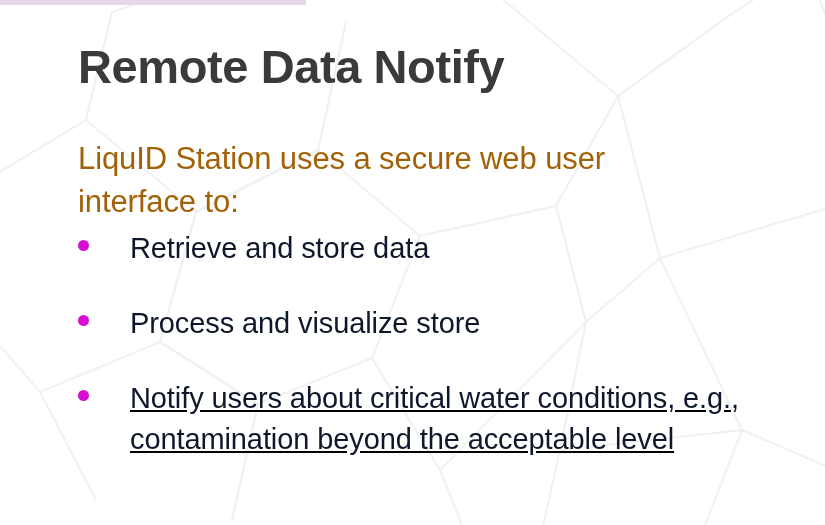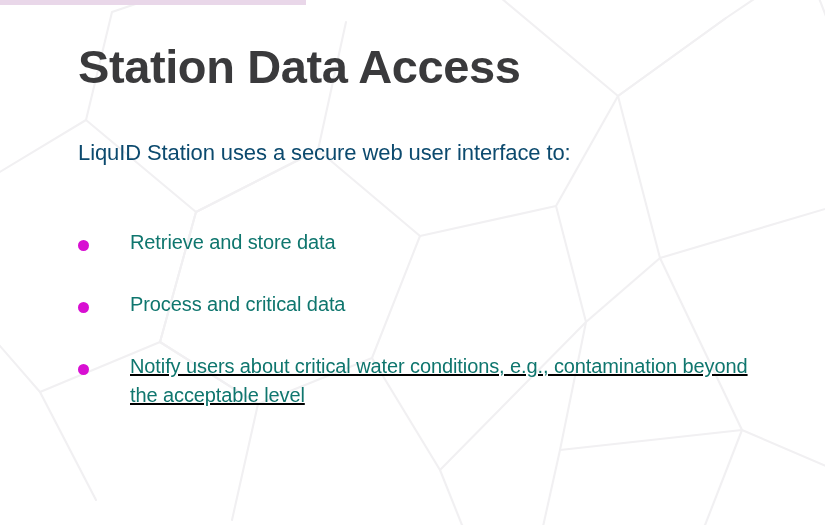--- a/index.html
+++ b/index.html
@@ -66,24 +66,24 @@
     white-space: nowrap;
     font-family: "Liberation Sans", sans-serif;
   }
 
   #intro-text {
     position: absolute;
     left: 78px;
     top: 138px;
     width: 540px;
     margin: 0;
-    font-size: 22px;
+    font-size: 31px;
     line-height: 1.38;
     font-weight: 400;
-    color: #0c4a6e;
+    color: #a16207;
     letter-spacing: -0.1px;
   }
 
   #bullet-list {
     position: absolute;
     left: 78px;
     top: 228px;
     width: 680px;
     margin: 0;
     padding: 0;
@@ -105,24 +105,24 @@
     top: 12px;
     width: 11px;
     height: 11px;
     border-radius: 50%;
     background: #d80fd2;
     display: block;
   }
 
   .bullet-label {
     display: block;
-    font-size: 20px;
+    font-size: 29px;
     line-height: 1.41;
     font-weight: 400;
-    color: #0f766e;
+    color: #0f172a;
     letter-spacing: -0.1px;
   }
 </style>
 </head>
 <body>
 
 <div id="slide">
 
   <svg id="bg-pattern" viewBox="0 0 825 525" preserveAspectRatio="none" aria-hidden="true">
     <g fill="none" stroke="#f1f0f2" stroke-width="2.1" stroke-linejoin="round" stroke-linecap="round">
@@ -156,32 +156,32 @@
       <path d="M 560 450 L 540 540"></path>
       <path d="M 440 470 L 468 540"></path>
       <path d="M 806 -36 L 835 40"></path>
     </g>
   </svg>
 
   <div id="accent-bar"></div>
 
   <div id="content">
 
-    <h1 id="page-title">Station Data Access</h1>
+    <h1 id="page-title">Remote Data Notify</h1>
 
     <p id="intro-text">LiquID Station uses a secure web user interface to:</p>
 
     <ul id="bullet-list">
       <li class="bullet-item">
         <span class="bullet-dot"></span>
         <span class="bullet-label">Retrieve and store data</span>
       </li>
       <li class="bullet-item">
         <span class="bullet-dot"></span>
-        <span class="bullet-label">Process and critical data</span>
+        <span class="bullet-label">Process and visualize store</span>
       </li>
       <li class="bullet-item">
         <span class="bullet-dot"></span>
         <span class="bullet-label">Notify users about critical water conditions, e.g., contamination beyond the acceptable level</span>
       </li>
     </ul>
 
   </div>
 </div>
 

